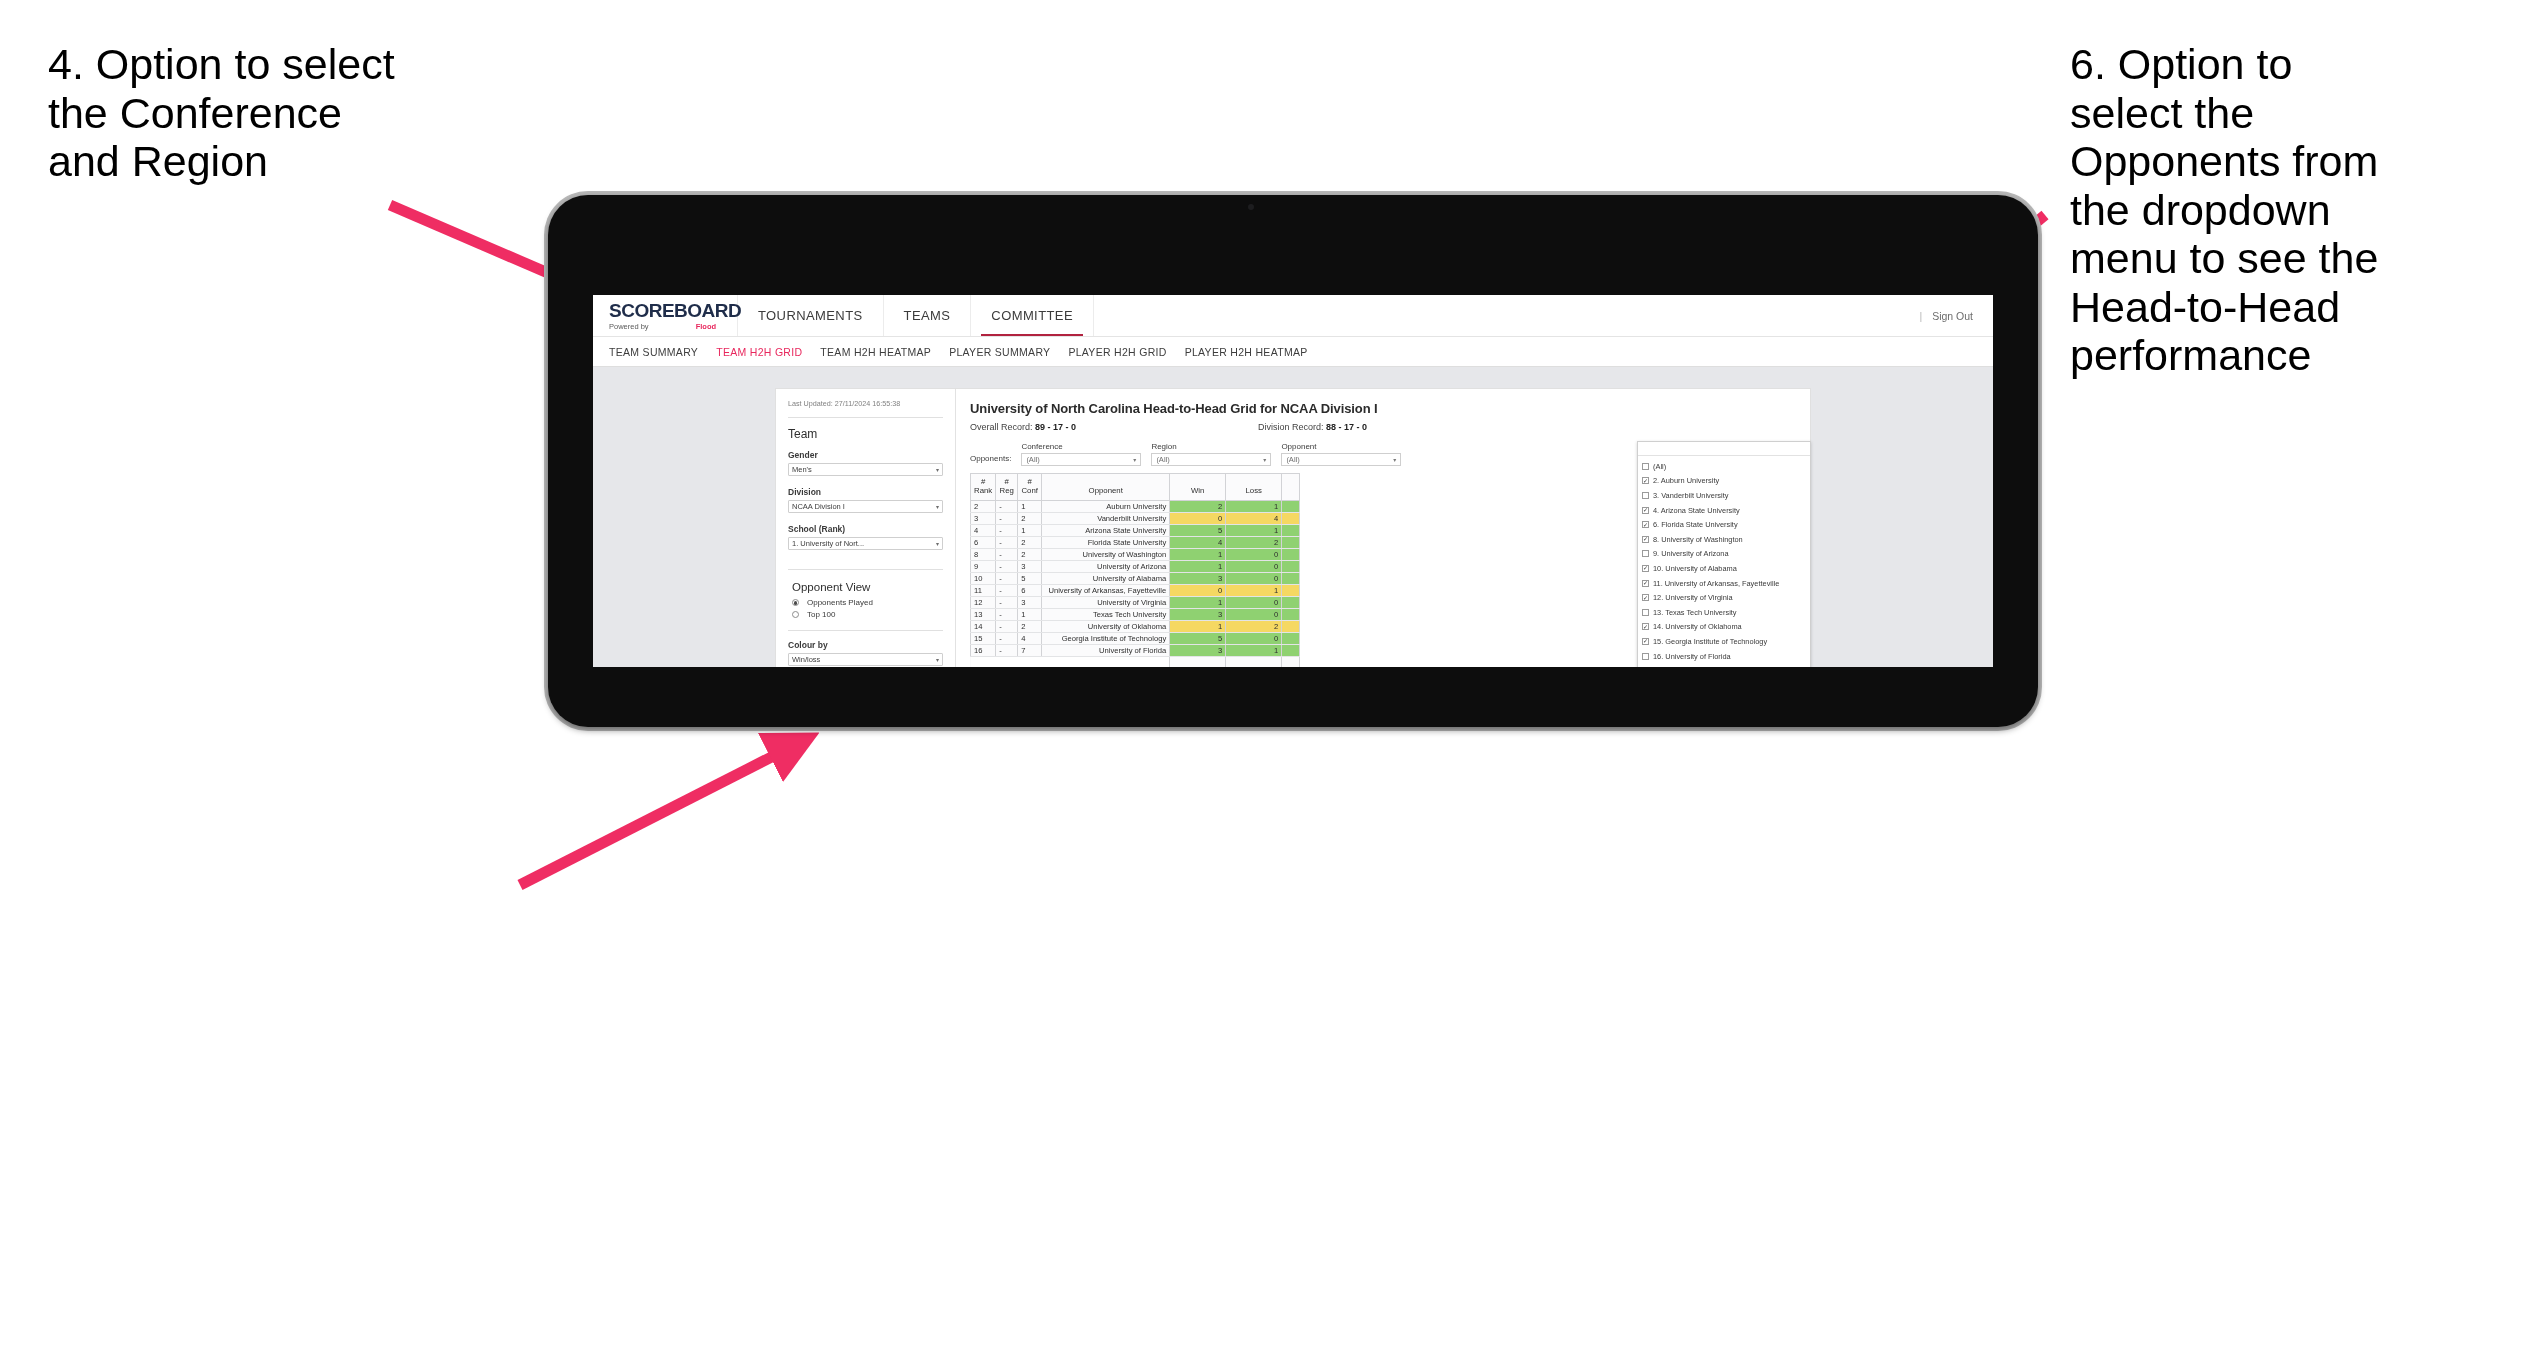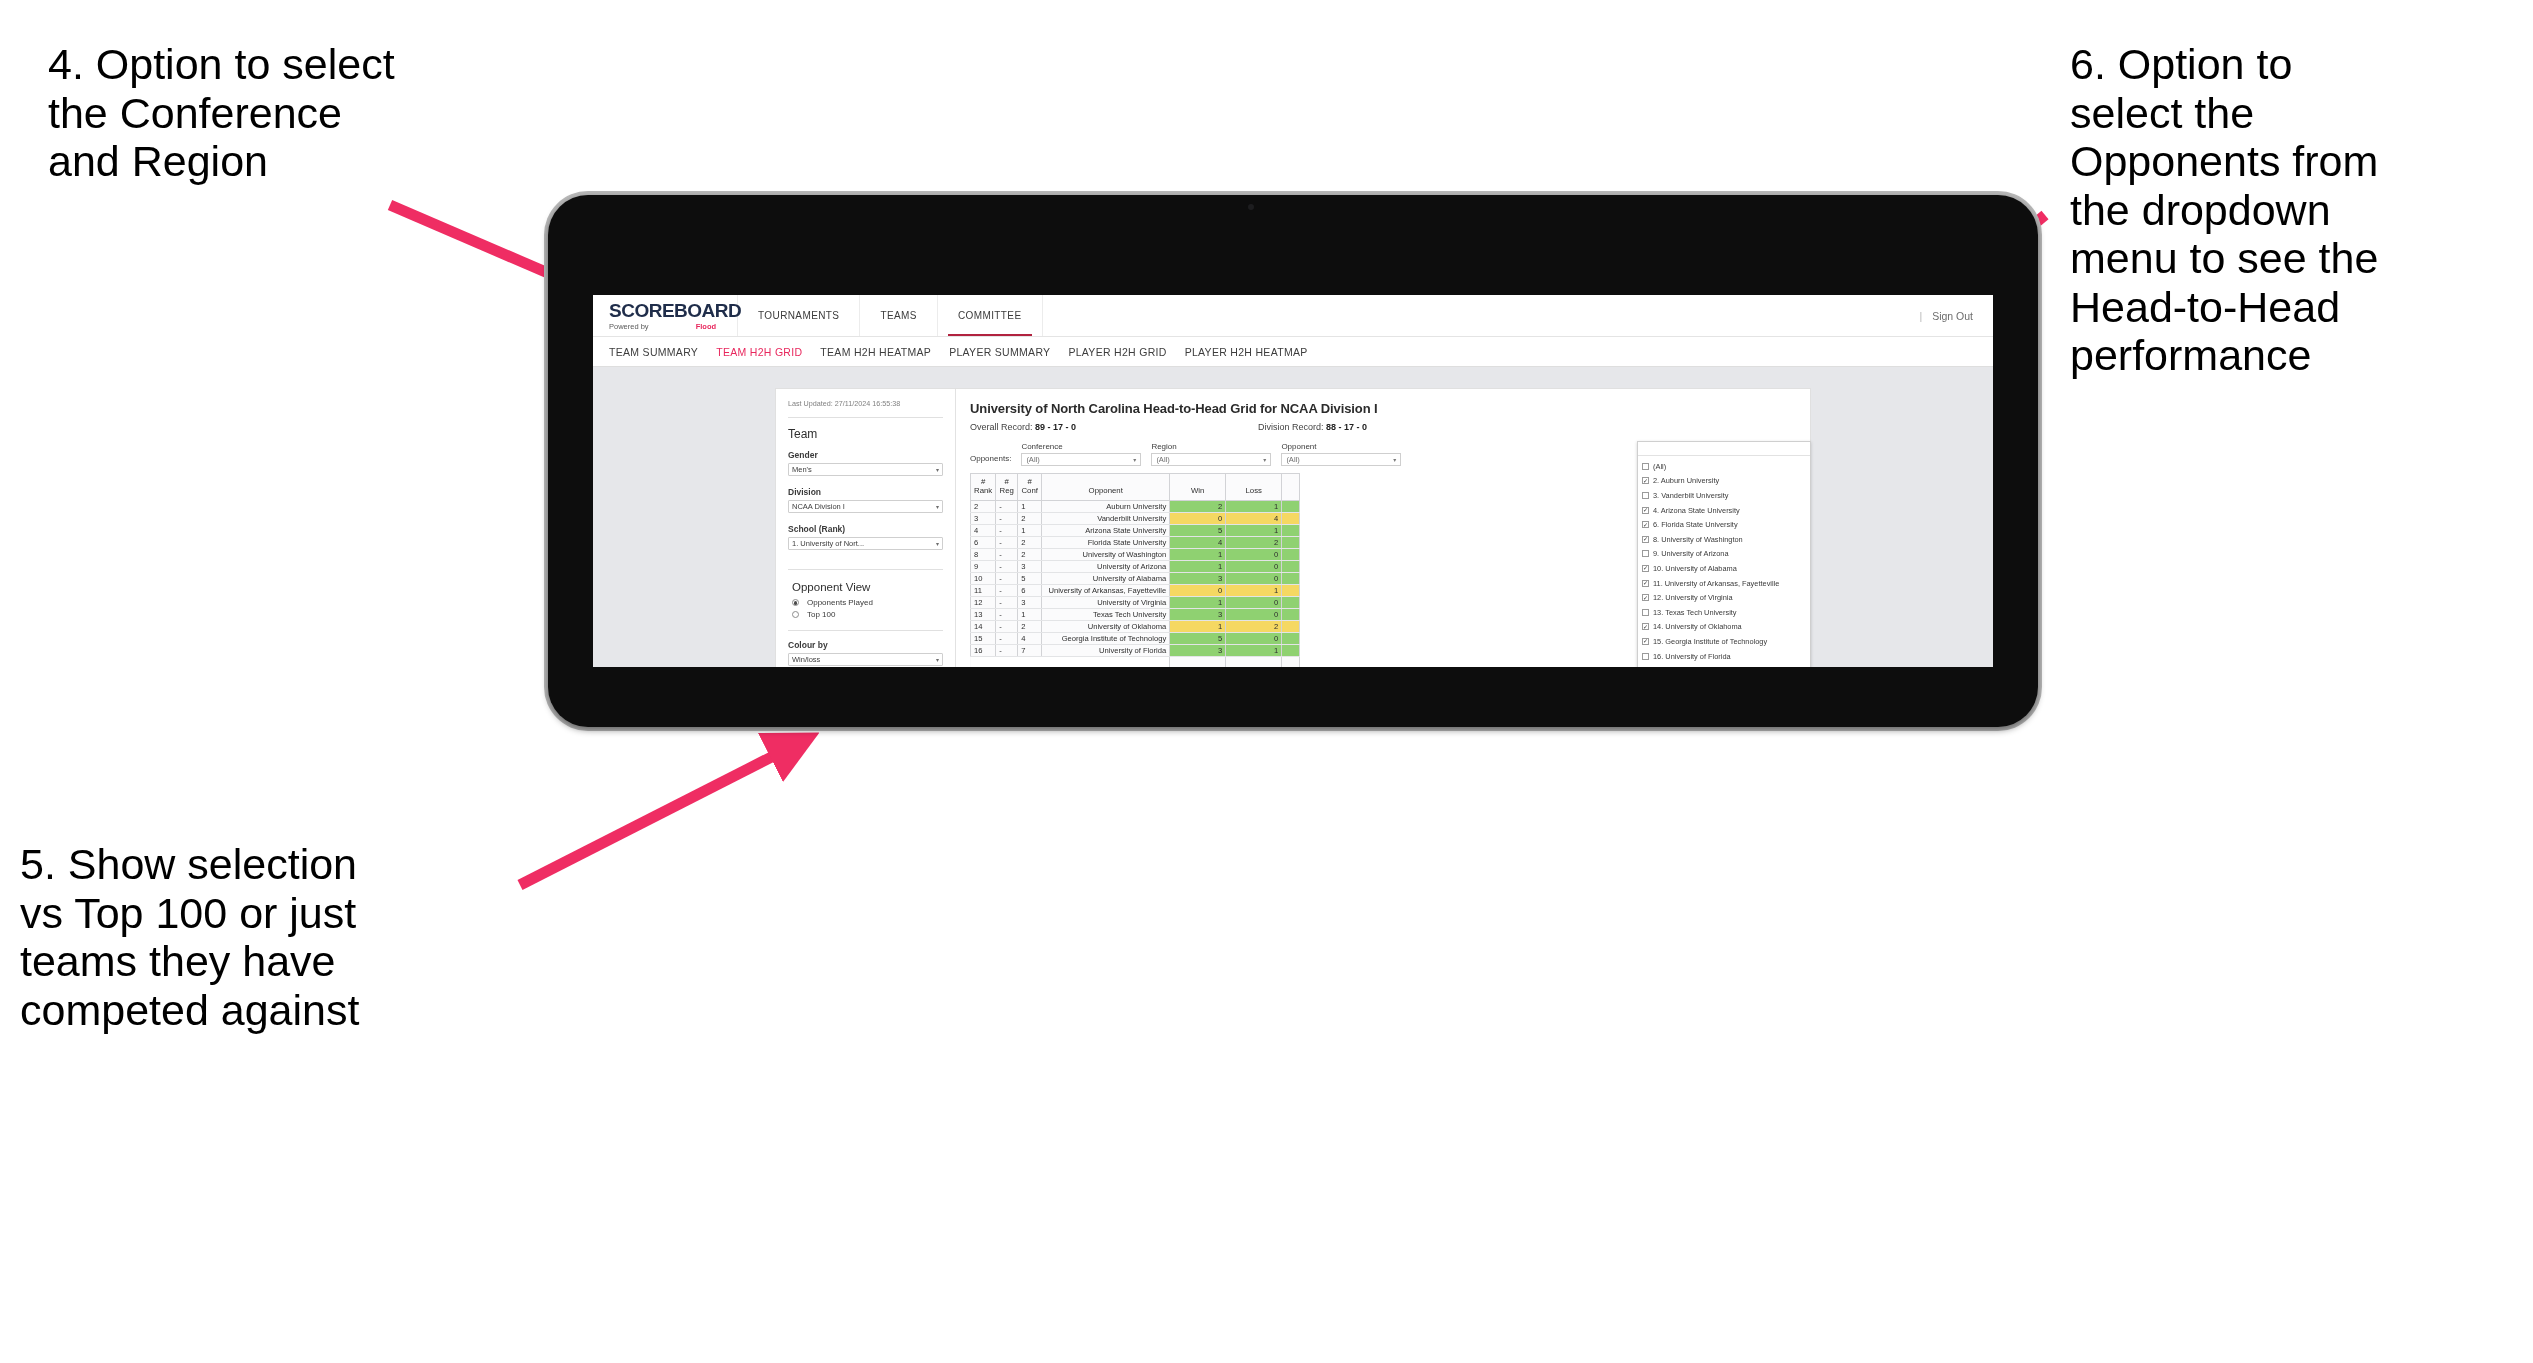--- a/index.html
+++ b/index.html
@@ -60,21 +60,21 @@
   .logo-main {
     font-family: "Liberation Sans", sans-serif;
     font-weight: 700; font-size: 19px; letter-spacing:-0.5px;
     color:#1f2d4a; line-height:1;
   }
   .logo-sub { font-size: 7.5px; color:#5a5a5a; margin-top:2px; }
   .logo-sub b { color:#e8275d;padding-left:45px; }
   .nav-main { display:flex; align-items:stretch; }
   .nav-item {
     display:flex; align-items:center; padding:14px 20px;
-    font-size:10px; color:#3b3b3b; letter-spacing:.4px;
+    font-size:13px; color:#3b3b3b; letter-spacing:.4px;
     border-right:1px solid #ececec; position:relative;
   }
   .nav-item.active::after {
     content:""; position:absolute; left:10px; right:10px; bottom:0; height:2.5px; background:#b1223f;
   }
   .header-right { margin-left:auto; display:flex; align-items:center; gap:10px; padding-right:20px; font-size:10.5px; color:#6c6c6c; }
   .hr-divider { color:#b9b9b9; }
 
   
   .subnav {
@@ -178,24 +178,20 @@
   }
 </style>
 </head>
 <body>
 
 <div id="root">
 
   <div class="annot" id="annot-4">4. Option to select
 the Conference
 and Region</div>
-  <div class="annot" id="annot-5">5. Show selection
-vs Top 100 or just
-teams they have
-competed against</div>
   <div class="annot" id="annot-6">6. Option to
 select the
 Opponents from
 the dropdown
 menu to see the
 Head-to-Head
 performance</div>
 
   <svg class="arrow-svg" viewBox="0 0 2533 1363">
     <defs>

